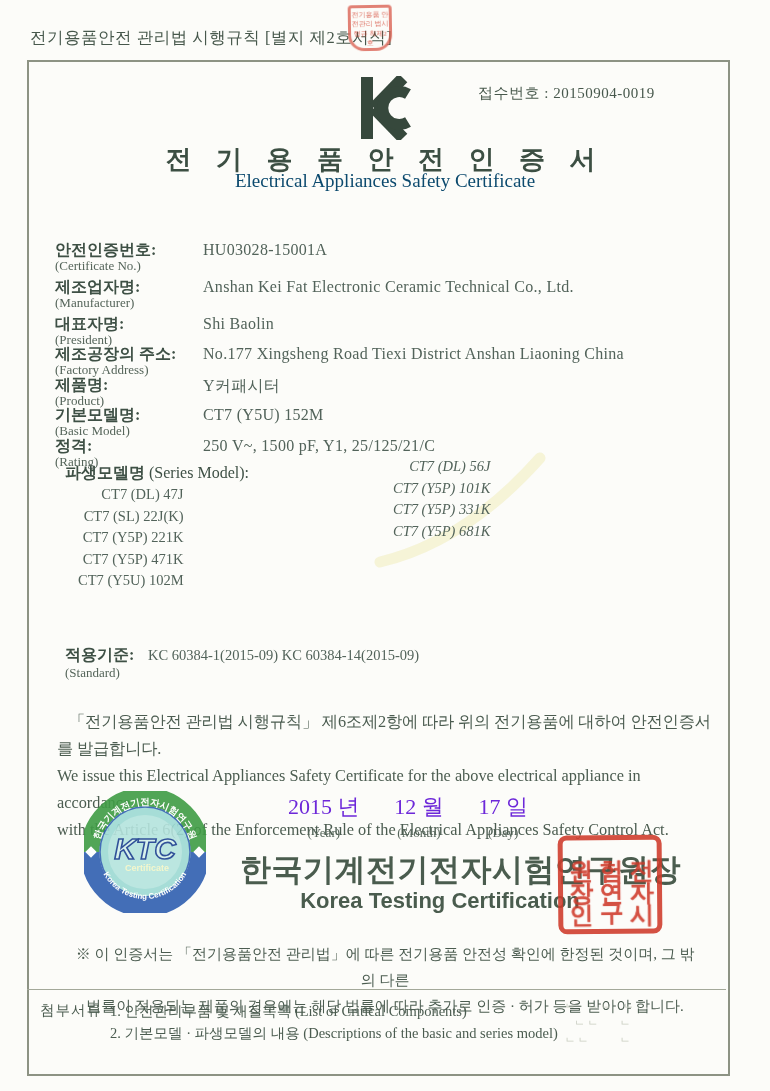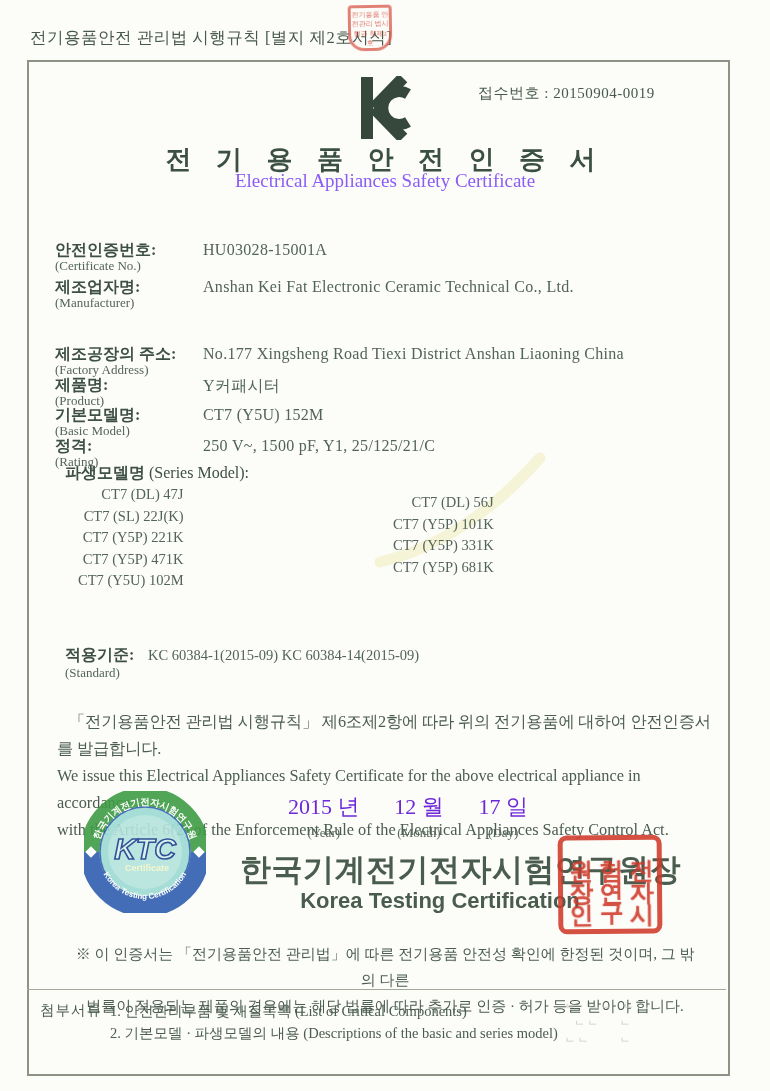--- a/index.html
+++ b/index.html
@@ -11,32 +11,32 @@
   .hdr-stamp{left:348px;top:5px;width:44px;height:46px;border:3px solid #d9594a;
              border-radius:4px 4px 16px 16px;opacity:.75;overflow:hidden;
              color:#d2402e;font-size:7px;line-height:1.35;text-align:center;
              padding-top:3px;box-sizing:border-box;filter:blur(.4px);transform:rotate(-1deg);}
   
   .frame{left:27px;top:60px;width:699px;height:1012px;border:2px solid #8d9384;background:transparent;}
   .receipt{left:478px;top:84px;font-size:15px;letter-spacing:.5px;}
   .kc-logo{left:357px;top:76px;}
   .title-ko{left:85px;top:142px;width:600px;text-align:center;font-size:26px;font-weight:bold;
             letter-spacing:9px;color:#3c4f43;}
-  .title-en{left:85px;top:170px;width:600px;text-align:center;font-size:19px;color:#8b5cf6;}
+  .title-en{left:85px;top:170px;width:600px;text-align:center;font-size:19px;color:#0c4a6e;}
   
   .frow{position:absolute;left:55px;width:650px;height:38px;}
   .flabel{position:absolute;left:0;top:0;font-size:16px;font-weight:bold;color:#3e5045;}
   .fsub{position:absolute;left:0;top:18px;font-size:13px;color:#55655a;}
   .fvalue{position:absolute;left:148px;top:1px;font-size:16px;color:#52635a;letter-spacing:.3px;}
   
   .series-label{left:65px;top:463px;font-size:16px;color:#3e5045;}
   .series-label b{font-weight:bold;}
   .series-col{font-size:14.5px;line-height:21.5px;color:#52635a;text-align:right;}
   .series-left{left:78px;top:484px;}
-  .series-right{left:393px;top:492px;}
+  .series-right{left:393px;top:456px;font-style:italic;}
   
   .std-label{left:65px;top:645px;font-size:16px;font-weight:bold;color:#3e5045;}
   .std-value{left:148px;top:647px;font-size:14.5px;color:#52635a;}
   .std-sub{left:65px;top:665px;font-size:13px;color:#55655a;}
   
   .stmt{left:57px;top:708px;width:656px;font-size:16.3px;line-height:27px;color:#4b5c50;}
   .stmt .ko{text-indent:12px;letter-spacing:-.2px;}
   
   .date-row{left:288px;top:792px;width:240px;display:flex;justify-content:space-between;}
   .date-cell{text-align:center;}
@@ -102,20 +102,25 @@
 
   <div class="frow" style="top:240px">
     <span class="flabel">안전인증번호:</span>
     <span class="fsub">(Certificate No.)</span>
     <span class="fvalue">HU03028-15001A</span>
   </div>
   <div class="frow" style="top:277px">
     <span class="flabel">제조업자명:</span>
     <span class="fsub">(Manufacturer)</span>
     <span class="fvalue">Anshan Kei Fat Electronic Ceramic Technical Co., Ltd.</span>
+  </div>
+  <div class="frow" style="top:314px">
+    <span class="flabel">대표자명:</span>
+    <span class="fsub">(President)</span>
+    <span class="fvalue">Shi Baolin</span>
   </div>
   <div class="frow" style="top:344px">
     <span class="flabel">제조공장의 주소:</span>
     <span class="fsub">(Factory Address)</span>
     <span class="fvalue">No.177 Xingsheng Road Tiexi District Anshan Liaoning China</span>
   </div>
   <div class="frow" style="top:375px">
     <span class="flabel">제품명:</span>
     <span class="fsub">(Product)</span>
     <span class="fvalue">Y커패시터</span>

